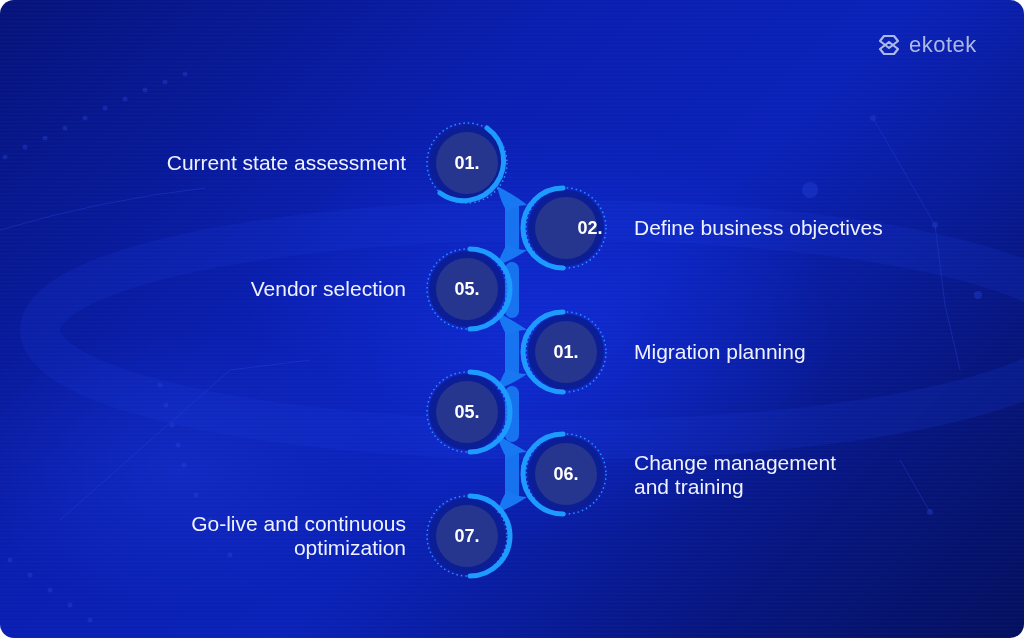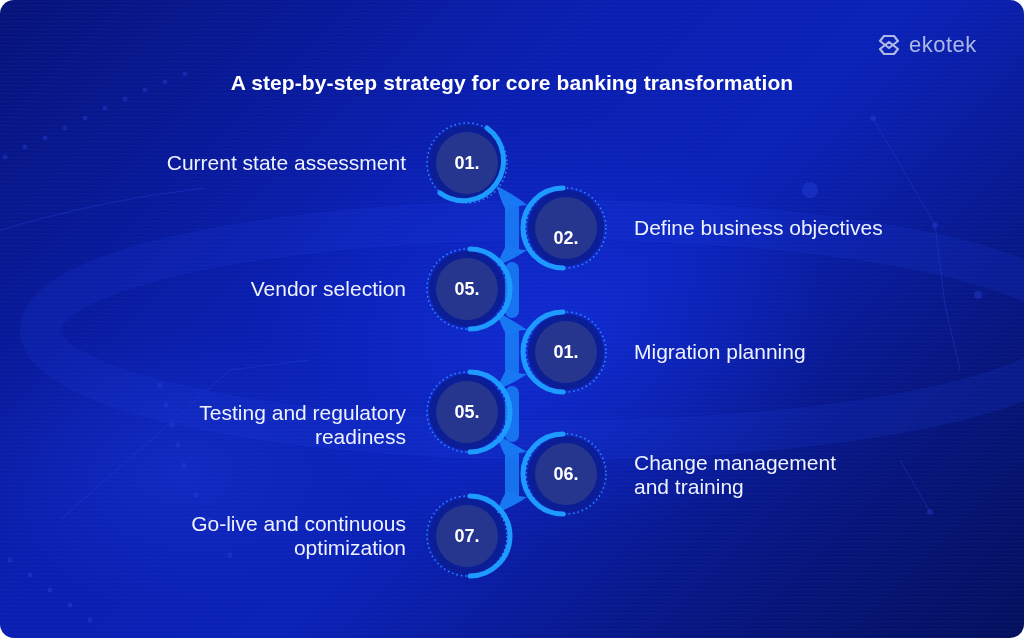--- a/index.html
+++ b/index.html
@@ -95,21 +95,20 @@
   <div class="scanlines"></div>
 
   <div class="logo">
     <svg width="24" height="24" viewBox="0 0 24 24">
       <path d="M7 3 L17 3 L21 8 L12 15 L3 8 Z" fill="none" stroke="#aeb8e6" stroke-width="2.2" stroke-linejoin="round"></path>
       <path d="M3 16 L12 9 L21 16 L17 21 L7 21 Z" fill="none" stroke="#aeb8e6" stroke-width="2.2" stroke-linejoin="round"></path>
     </svg>
     <span class="logo-text">ekotek</span>
   </div>
 
-  <div class="title">A step-by-step strategy for core banking transformation</div>
 
   <svg class="diagram-svg" width="1024" height="638">
     <defs>
       <g id="connector">
         <path d="M -8 -12 Q 0 0 8 -12 L 8 12 Q 0 0 -8 12 Z" fill="#1e7fff"></path>
       </g>
     </defs>
 
     <g fill="#1877f2">
       <path d="M 497 186 Q 516 196 527 205 Q 516 205 507 212 Q 500 200 497 186 Z"></path>
@@ -163,43 +162,39 @@
       <circle cx="566" cy="352" r="31" fill="#26368f"></circle>
 
       <circle cx="566" cy="474" r="40" fill="none" stroke="#2f8cff" stroke-width="1.5" stroke-dasharray="1.5 3"></circle>
       <circle cx="566" cy="474" r="38" fill="#0c1e96"></circle>
       <path d="M 563 434 A 40 40 0 0 0 563 514" fill="none" stroke="#1e9bff" stroke-width="5" stroke-linecap="round"></path>
       <circle cx="566" cy="474" r="31" fill="#26368f"></circle>
     </g>
   </svg>
 
   <div class="num" style="left:435px; top:148px;">01.</div>
-  <div class="num" style="left:534px; top:213px;margin-top:10px;">02.</div>
+  <div class="num" style="left:558px; top:213px;">02.</div>
   <div class="num" style="left:435px; top:274px;">05.</div>
   <div class="num" style="left:534px; top:337px;">01.</div>
   <div class="num" style="left:435px; top:397px;">05.</div>
   <div class="num" style="left:534px; top:459px;">06.</div>
   <div class="num" style="left:435px; top:521px;">07.</div>
 
   <div class="label left" style="top:151px;">
     <div>Current state assessment</div>
   </div>
   <div class="label right" style="top:216px;">
     <div>Define business objectives</div>
   </div>
   <div class="label left" style="top:277px;">
     <div>Vendor selection</div>
   </div>
   <div class="label right" style="top:340px;">
     <div>Migration planning</div>
   </div>
-  <div class="label left" style="top:401px;">
-    <div>Testing and regulatory</div>
-    <div>readiness</div>
-  </div>
   <div class="label right" style="top:451px;">
     <div>Change management</div>
     <div>and training</div>
   </div>
   <div class="label left" style="top:512px;">
     <div>Go-live and continuous</div>
     <div>optimization</div>
   </div>
 
 </div>

